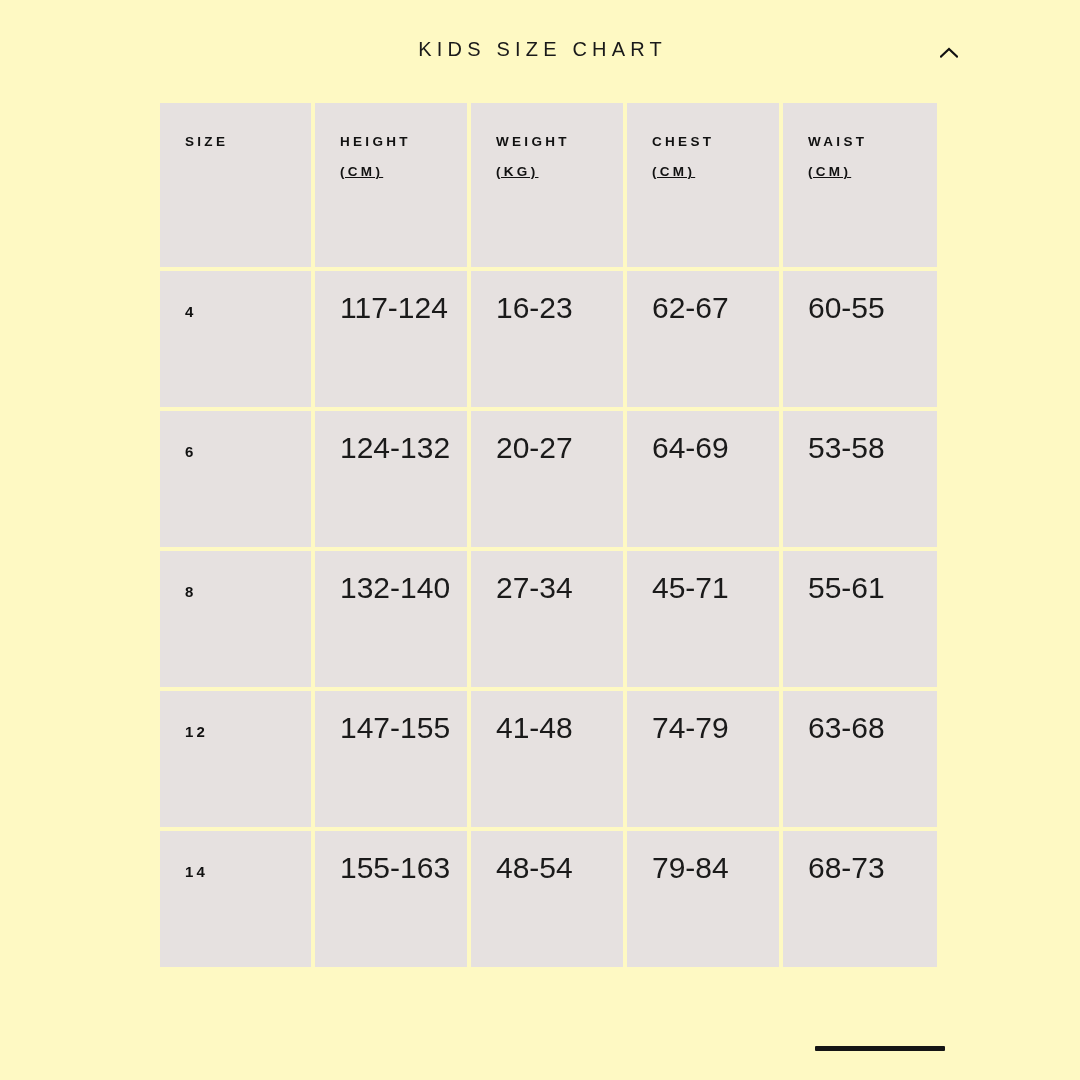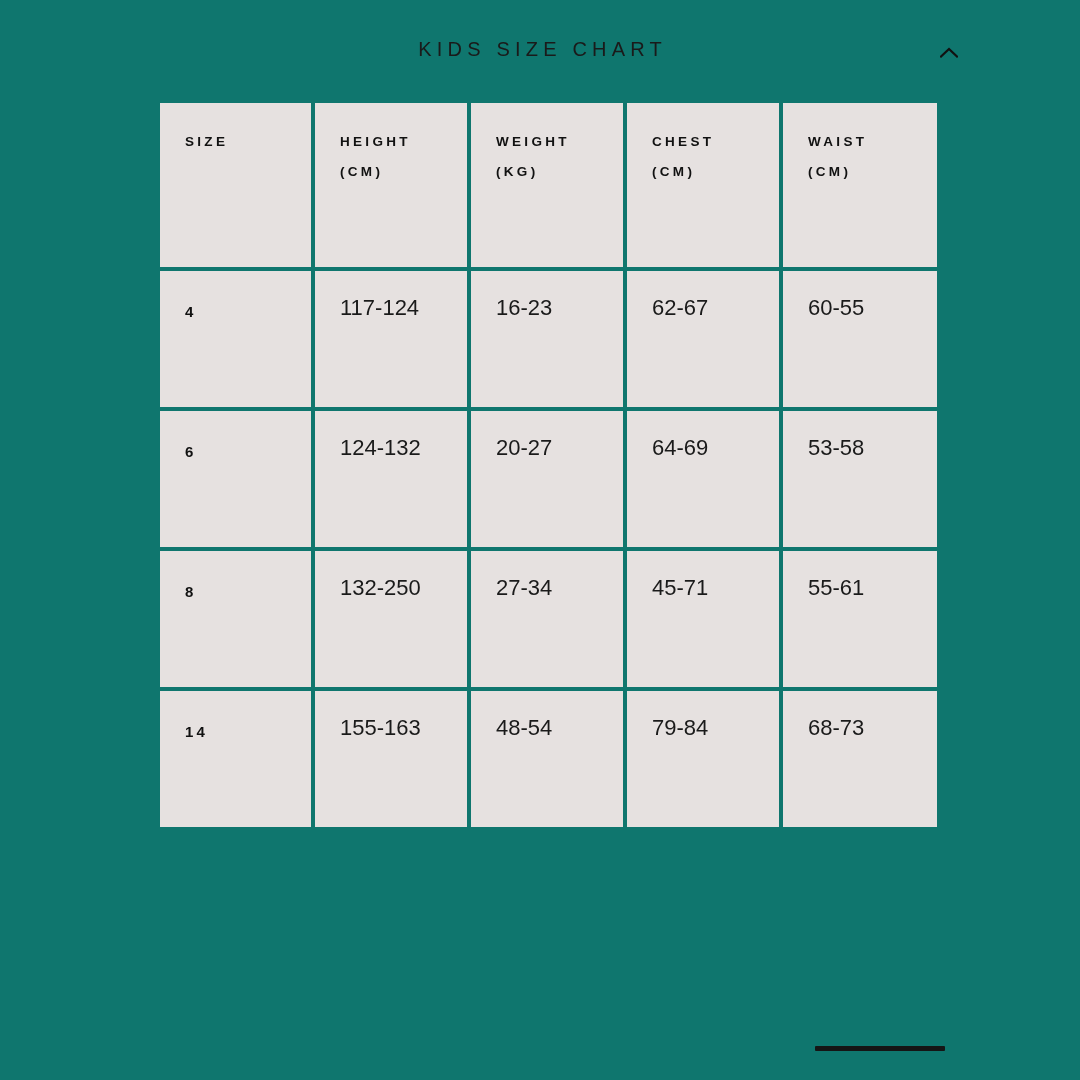--- a/index.html
+++ b/index.html
@@ -13,21 +13,21 @@
     font-family: "Liberation Sans", sans-serif;
     -webkit-font-smoothing: antialiased;
     overflow: hidden;
     position: relative;
   }
 
   .page {
     position: relative;
     width: 1080px;
     height: 1080px;
-    background: #0f766e;
+    background: #fef9c3;
   }
 
   
   .chart-header {
     position: absolute;
     left: 0;
     top: 34px;
     width: 1080px;
     height: 48px;
   }
@@ -86,26 +86,27 @@
     letter-spacing: 3.3px;
     color: #111111;
     line-height: 30px;
     margin-left: 30px;
   }
   .th-unit {
     display: block;
     font-size: 13.5px;
     font-weight: 700;
     letter-spacing: 3.3px;
+    text-decoration: underline;
   }
 
   .size-table td {
     height: 110px;
     padding: 22px 0 0 25px;
-    font-size: 22px;
+    font-size: 30px;
     font-weight: 400;
     color: #1a1a1a;
     line-height: 30px;
   }
   .size-table td.size-cell {
     font-size: 15px;
     font-weight: 700;
     letter-spacing: 3.2px;
     padding-top: 26px;
     color: #111111;
@@ -186,24 +187,31 @@
       </tr>
       <tr>
         <td class="size-cell">6</td>
         <td>124-132</td>
         <td>20-27</td>
         <td>64-69</td>
         <td>53-58</td>
       </tr>
       <tr>
         <td class="size-cell">8</td>
-        <td>132-250</td>
+        <td>132-140</td>
         <td>27-34</td>
         <td>45-71</td>
         <td>55-61</td>
+      </tr>
+      <tr>
+        <td class="size-cell">12</td>
+        <td>147-155</td>
+        <td>41-48</td>
+        <td>74-79</td>
+        <td>63-68</td>
       </tr>
       <tr>
         <td class="size-cell">14</td>
         <td>155-163</td>
         <td>48-54</td>
         <td>79-84</td>
         <td>68-73</td>
       </tr>
 
     </tbody>

